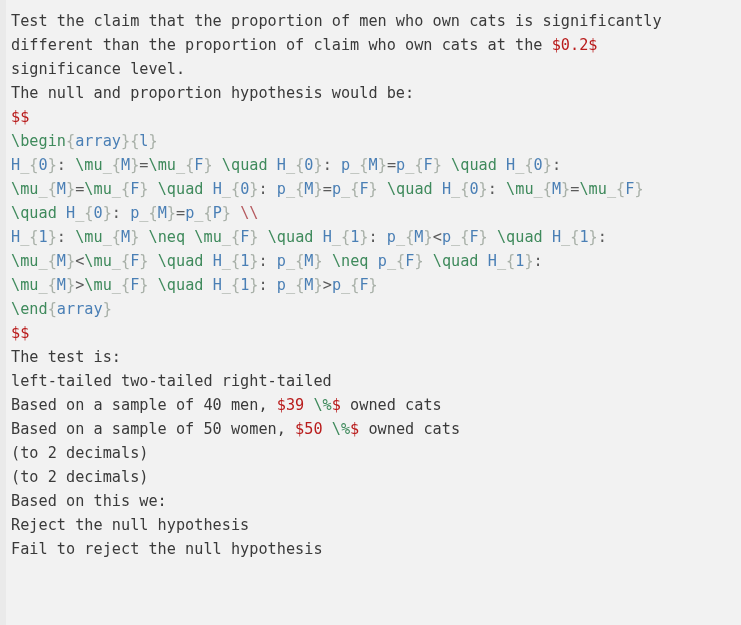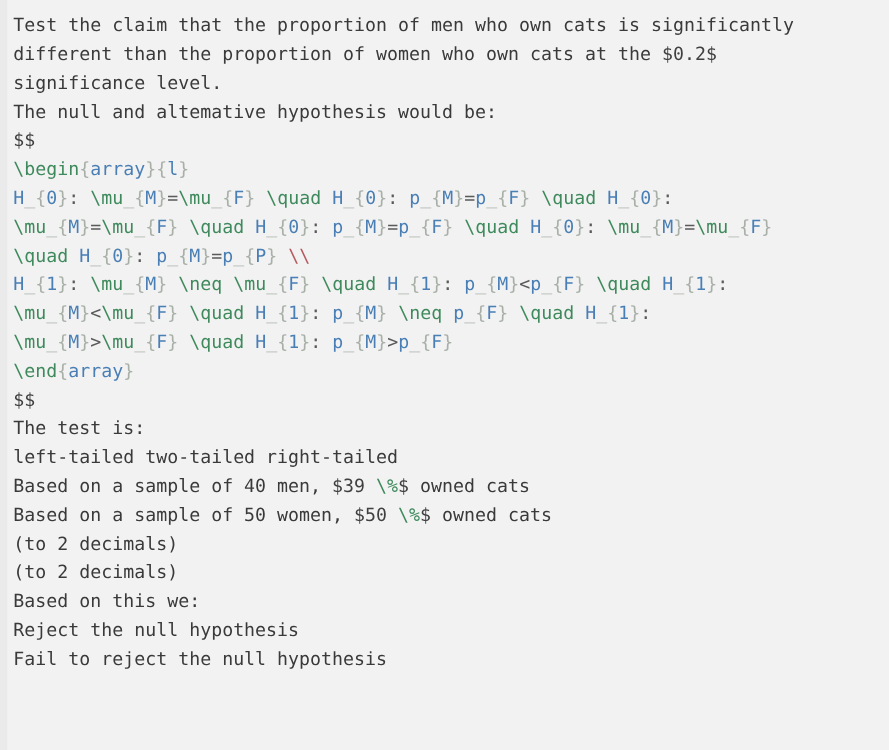--- a/index.html
+++ b/index.html
@@ -42,43 +42,43 @@
     line-height: 24px;
     font-size: 15.2px;
     letter-spacing: 0.02px;
     white-space: pre;
     color: #3a3a3a;
   }
   .blank { height: 24px; }
 
   
   .tok-plain  { color: #3a3a3a; }
-  .tok-math   { color: #404040; }   
+  .tok-math   { color: #b91c1c; }   
   .tok-cmd    { color: #3f8a5c; margin-top: 43px; }   
   .tok-brace  { color: #a8b0a8; }   
   .tok-ident  { color: #4a7fb5; }   
   .tok-nl     { color: #b5595e; }   
   .tok-op     { color: #5a5a5a; }
 </style>
 </head>
 <body>
 
 <div id="editor">
 
   <div id="gutter"></div>
 
   <div id="code">
 
     <div class="line"><span class="tok-plain">Test the claim that the proportion of men who own cats is significantly</span></div>
 
-    <div class="line"><span class="tok-plain">different than the proportion of women who own cats at the </span><span class="tok-math">$0.2$</span></div>
+    <div class="line"><span class="tok-plain">different than the proportion of claim who own cats at the </span><span class="tok-math">$0.2$</span></div>
 
     <div class="line"><span class="tok-plain">significance level.</span></div>
 
-    <div class="line"><span class="tok-plain">The null and altemative hypothesis would be:</span></div>
+    <div class="line"><span class="tok-plain">The null and proportion hypothesis would be:</span></div>
 
     <div class="line"><span class="tok-math">$$</span></div>
 
     <div class="line"><span class="tok-cmd">\begin</span><span class="tok-brace">{</span><span class="tok-ident">array</span><span class="tok-brace">}</span><span class="tok-brace">{</span><span class="tok-ident">l</span><span class="tok-brace">}</span></div>
 
     <div class="line"><span class="tok-ident">H</span><span class="tok-brace">_{</span><span class="tok-ident">0</span><span class="tok-brace">}</span><span class="tok-op">: </span><span class="tok-cmd">\mu</span><span class="tok-brace">_{</span><span class="tok-ident">M</span><span class="tok-brace">}</span><span class="tok-op">=</span><span class="tok-cmd">\mu</span><span class="tok-brace">_{</span><span class="tok-ident">F</span><span class="tok-brace">}</span><span class="tok-plain"> </span><span class="tok-cmd">\quad</span><span class="tok-plain"> </span><span class="tok-ident">H</span><span class="tok-brace">_{</span><span class="tok-ident">0</span><span class="tok-brace">}</span><span class="tok-op">: </span><span class="tok-ident">p</span><span class="tok-brace">_{</span><span class="tok-ident">M</span><span class="tok-brace">}</span><span class="tok-op">=</span><span class="tok-ident">p</span><span class="tok-brace">_{</span><span class="tok-ident">F</span><span class="tok-brace">}</span><span class="tok-plain"> </span><span class="tok-cmd">\quad</span><span class="tok-plain"> </span><span class="tok-ident">H</span><span class="tok-brace">_{</span><span class="tok-ident">0</span><span class="tok-brace">}</span><span class="tok-op">:</span></div>
 
     <div class="line"><span class="tok-cmd">\mu</span><span class="tok-brace">_{</span><span class="tok-ident">M</span><span class="tok-brace">}</span><span class="tok-op">=</span><span class="tok-cmd">\mu</span><span class="tok-brace">_{</span><span class="tok-ident">F</span><span class="tok-brace">}</span><span class="tok-plain"> </span><span class="tok-cmd">\quad</span><span class="tok-plain"> </span><span class="tok-ident">H</span><span class="tok-brace">_{</span><span class="tok-ident">0</span><span class="tok-brace">}</span><span class="tok-op">: </span><span class="tok-ident">p</span><span class="tok-brace">_{</span><span class="tok-ident">M</span><span class="tok-brace">}</span><span class="tok-op">=</span><span class="tok-ident">p</span><span class="tok-brace">_{</span><span class="tok-ident">F</span><span class="tok-brace">}</span><span class="tok-plain"> </span><span class="tok-cmd">\quad</span><span class="tok-plain"> </span><span class="tok-ident">H</span><span class="tok-brace">_{</span><span class="tok-ident">0</span><span class="tok-brace">}</span><span class="tok-op">: </span><span class="tok-cmd">\mu</span><span class="tok-brace">_{</span><span class="tok-ident">M</span><span class="tok-brace">}</span><span class="tok-op">=</span><span class="tok-cmd">\mu</span><span class="tok-brace">_{</span><span class="tok-ident">F</span><span class="tok-brace">}</span></div>
 
     <div class="line"><span class="tok-cmd">\quad</span><span class="tok-plain"> </span><span class="tok-ident">H</span><span class="tok-brace">_{</span><span class="tok-ident">0</span><span class="tok-brace">}</span><span class="tok-op">: </span><span class="tok-ident">p</span><span class="tok-brace">_{</span><span class="tok-ident">M</span><span class="tok-brace">}</span><span class="tok-op">=</span><span class="tok-ident">p</span><span class="tok-brace">_{</span><span class="tok-ident">P</span><span class="tok-brace">}</span><span class="tok-plain"> </span><span class="tok-nl">\\</span></div>

